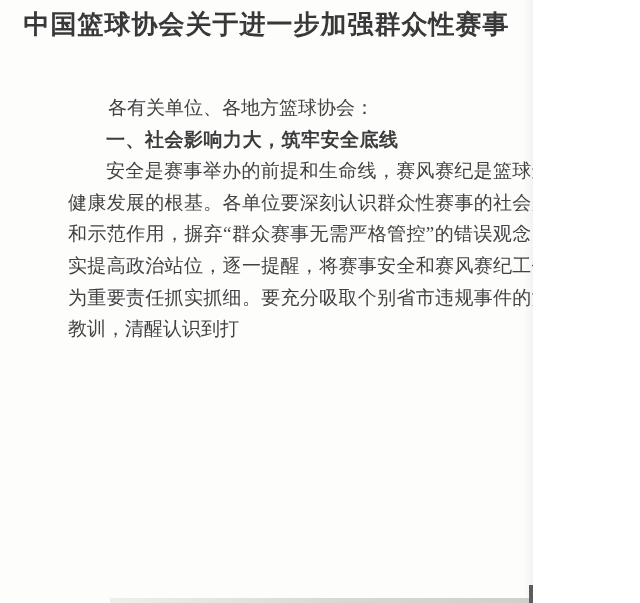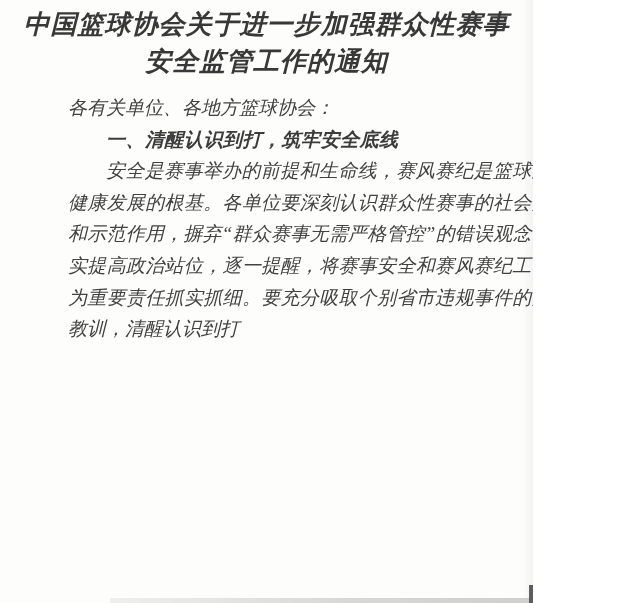--- a/index.html
+++ b/index.html
@@ -8,21 +8,20 @@
     background: #ffffff;
   }
   .page {
     position: relative;
     width: 533px;
     height: 603px;
     overflow: hidden;
     background: #fdfdfc;
     font-family: "Liberation Serif", "DejaVu Serif", serif;
     color: #404040;
-    font-style: italic;
   }
   
   .right-edge-shade {
     position: absolute;
     top: 0;
     right: 0;
     width: 10px;
     height: 100%;
     background: linear-gradient(to right, rgba(0,0,0,0), rgba(0,0,0,0.045));
     pointer-events: none;
@@ -48,20 +47,21 @@
     text-align: justify;
     text-justify: inter-character;
     color: #424242;
   }
   .doc-body p {
     margin: 0;
     text-indent: 2em;
   }
   .doc-body p.salutation {
     text-indent: 0;
+    margin-left: 40px;
   }
   .doc-body p.section-heading {
     font-family: "Liberation Sans", "DejaVu Sans", sans-serif;
     font-weight: 700;
     color: #3c3c3c;
     letter-spacing: 0.5px;
   }
   
   .scan-bottom-bar {
     position: absolute;
@@ -92,26 +92,25 @@
     pointer-events: none;
   }
 </style>
 </head>
 <body>
 
 <div class="page">
 
   <h1 class="title">
     <span class="title-line">中国篮球协会关于进一步加强群众性赛事</span>
-    <span class="title-line">安全监管工作的通知</span>
   </h1>
 
   <div class="doc-body">
     <p class="salutation">各有关单位、各地方篮球协会：</p>
-    <p class="section-heading">一、清醒认识到打，筑牢安全底线</p>
+    <p class="section-heading">一、社会影响力大，筑牢安全底线</p>
     <p>安全是赛事举办的前提和生命线，赛风赛纪是篮球运动健康发展的根基。各单位要深刻认识群众性赛事的社会属性和示范作用，摒弃“群众赛事无需严格管控”的错误观念，切实提高政治站位，逐一提醒，将赛事安全和赛风赛纪工作作为重要责任抓实抓细。要充分吸取个别省市违规事件的深刻教训，清醒认识到打</p>
   </div>
 
   <div class="right-edge-shade"></div>
   <div class="scan-smudge"></div>
   <div class="scan-bottom-bar"></div>
   <div class="scan-corner-mark"></div>
 
 </div>
 

